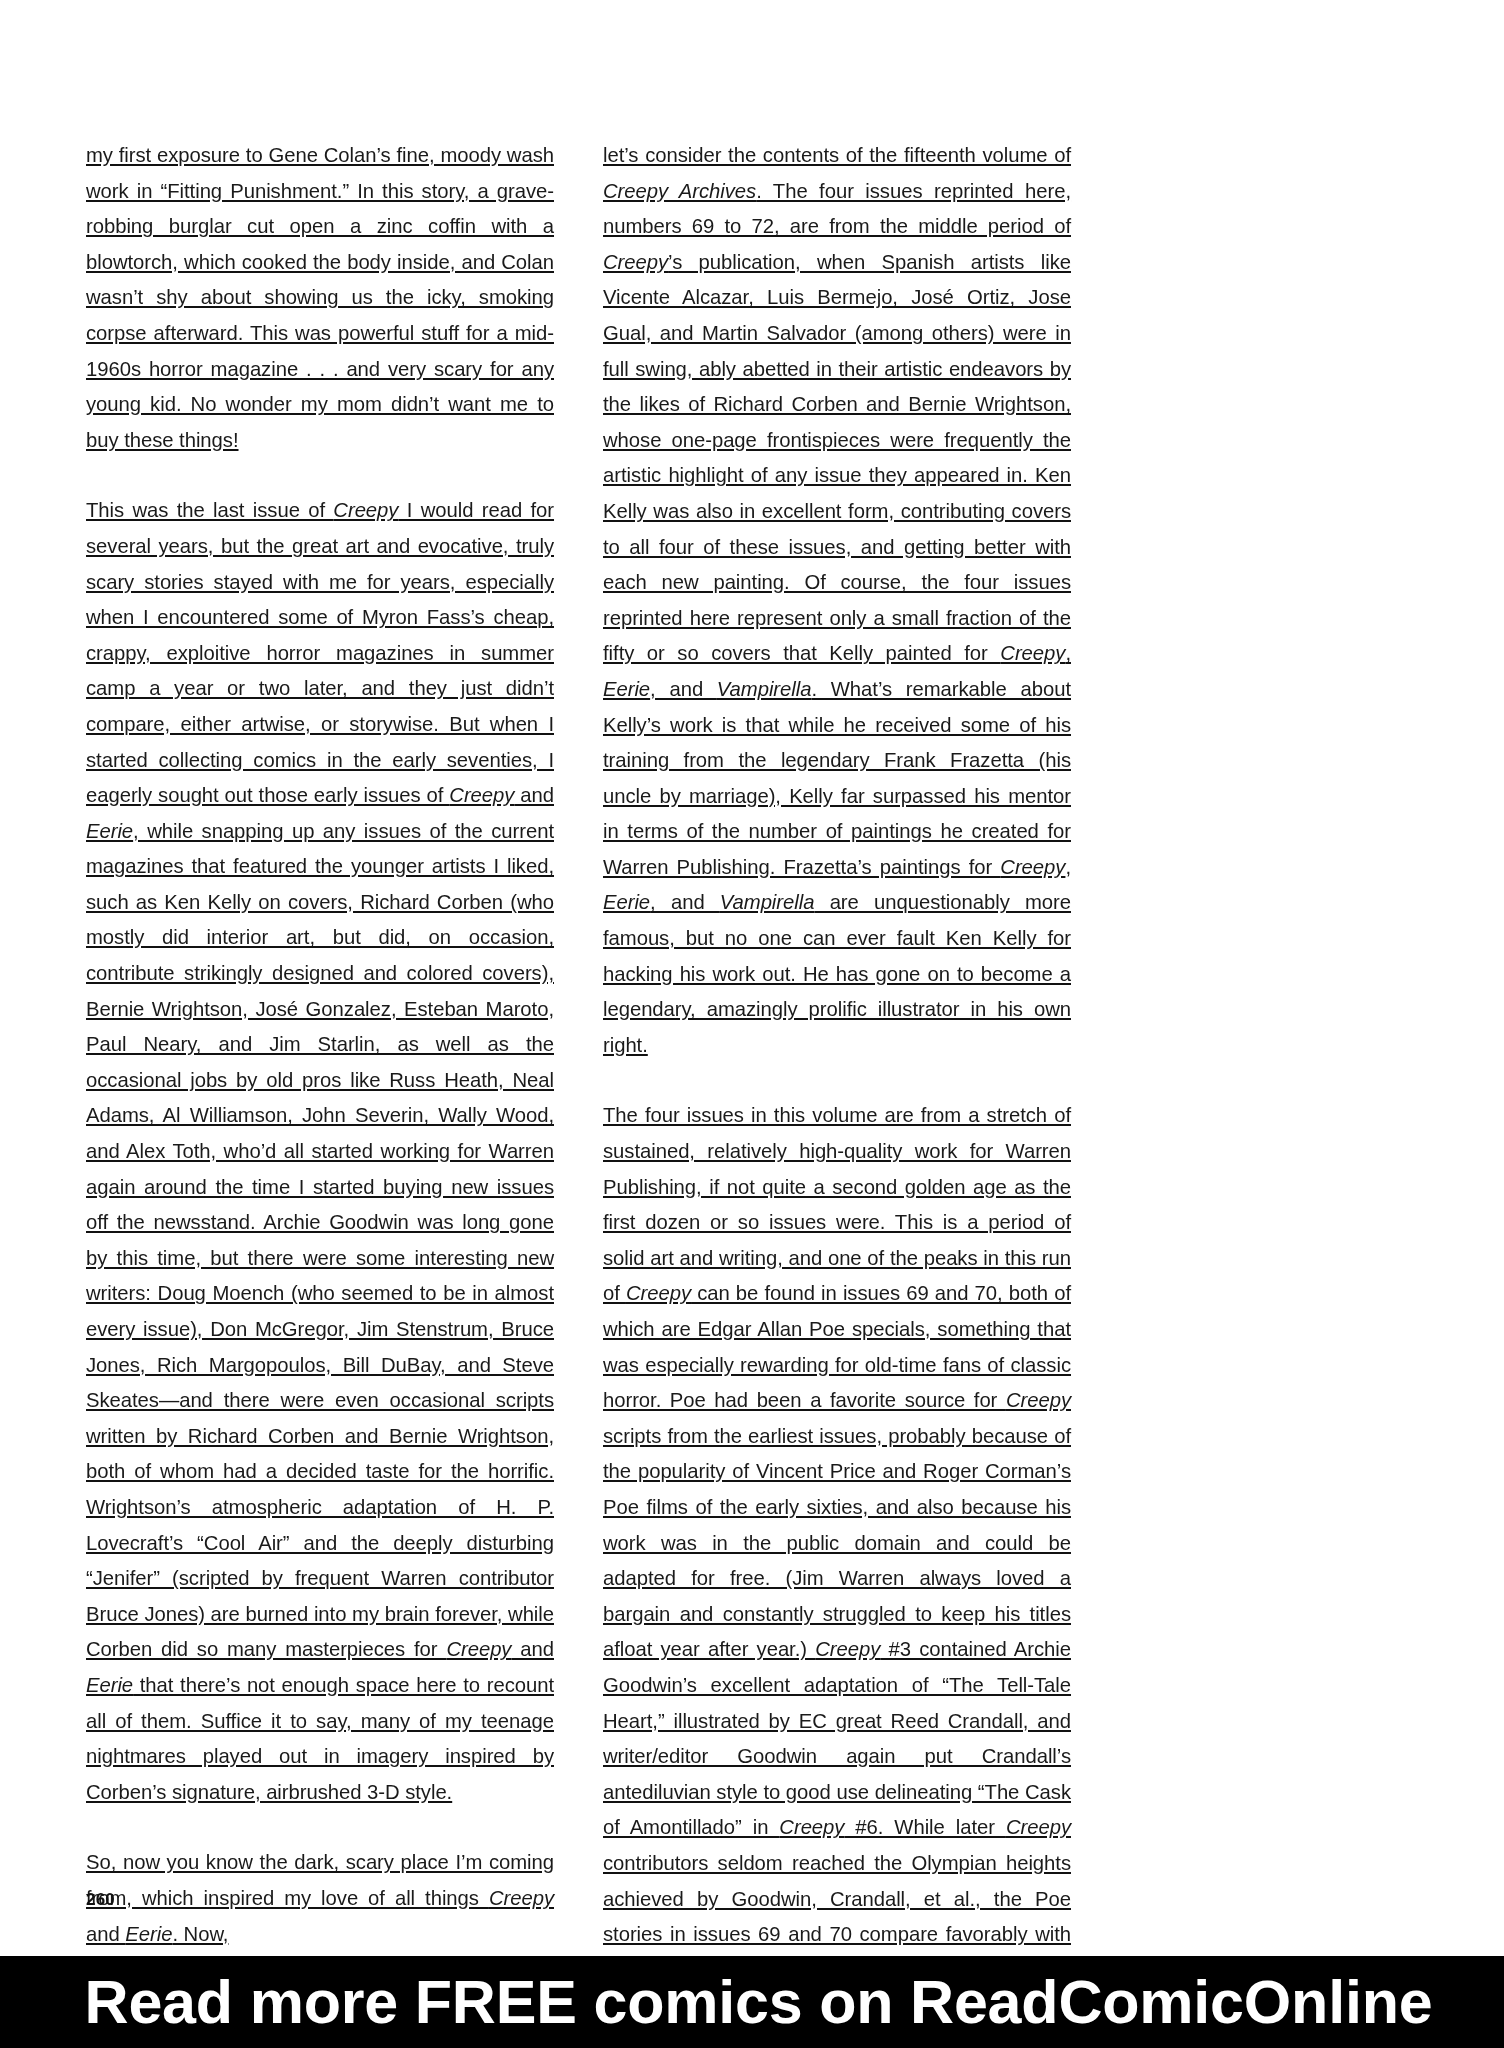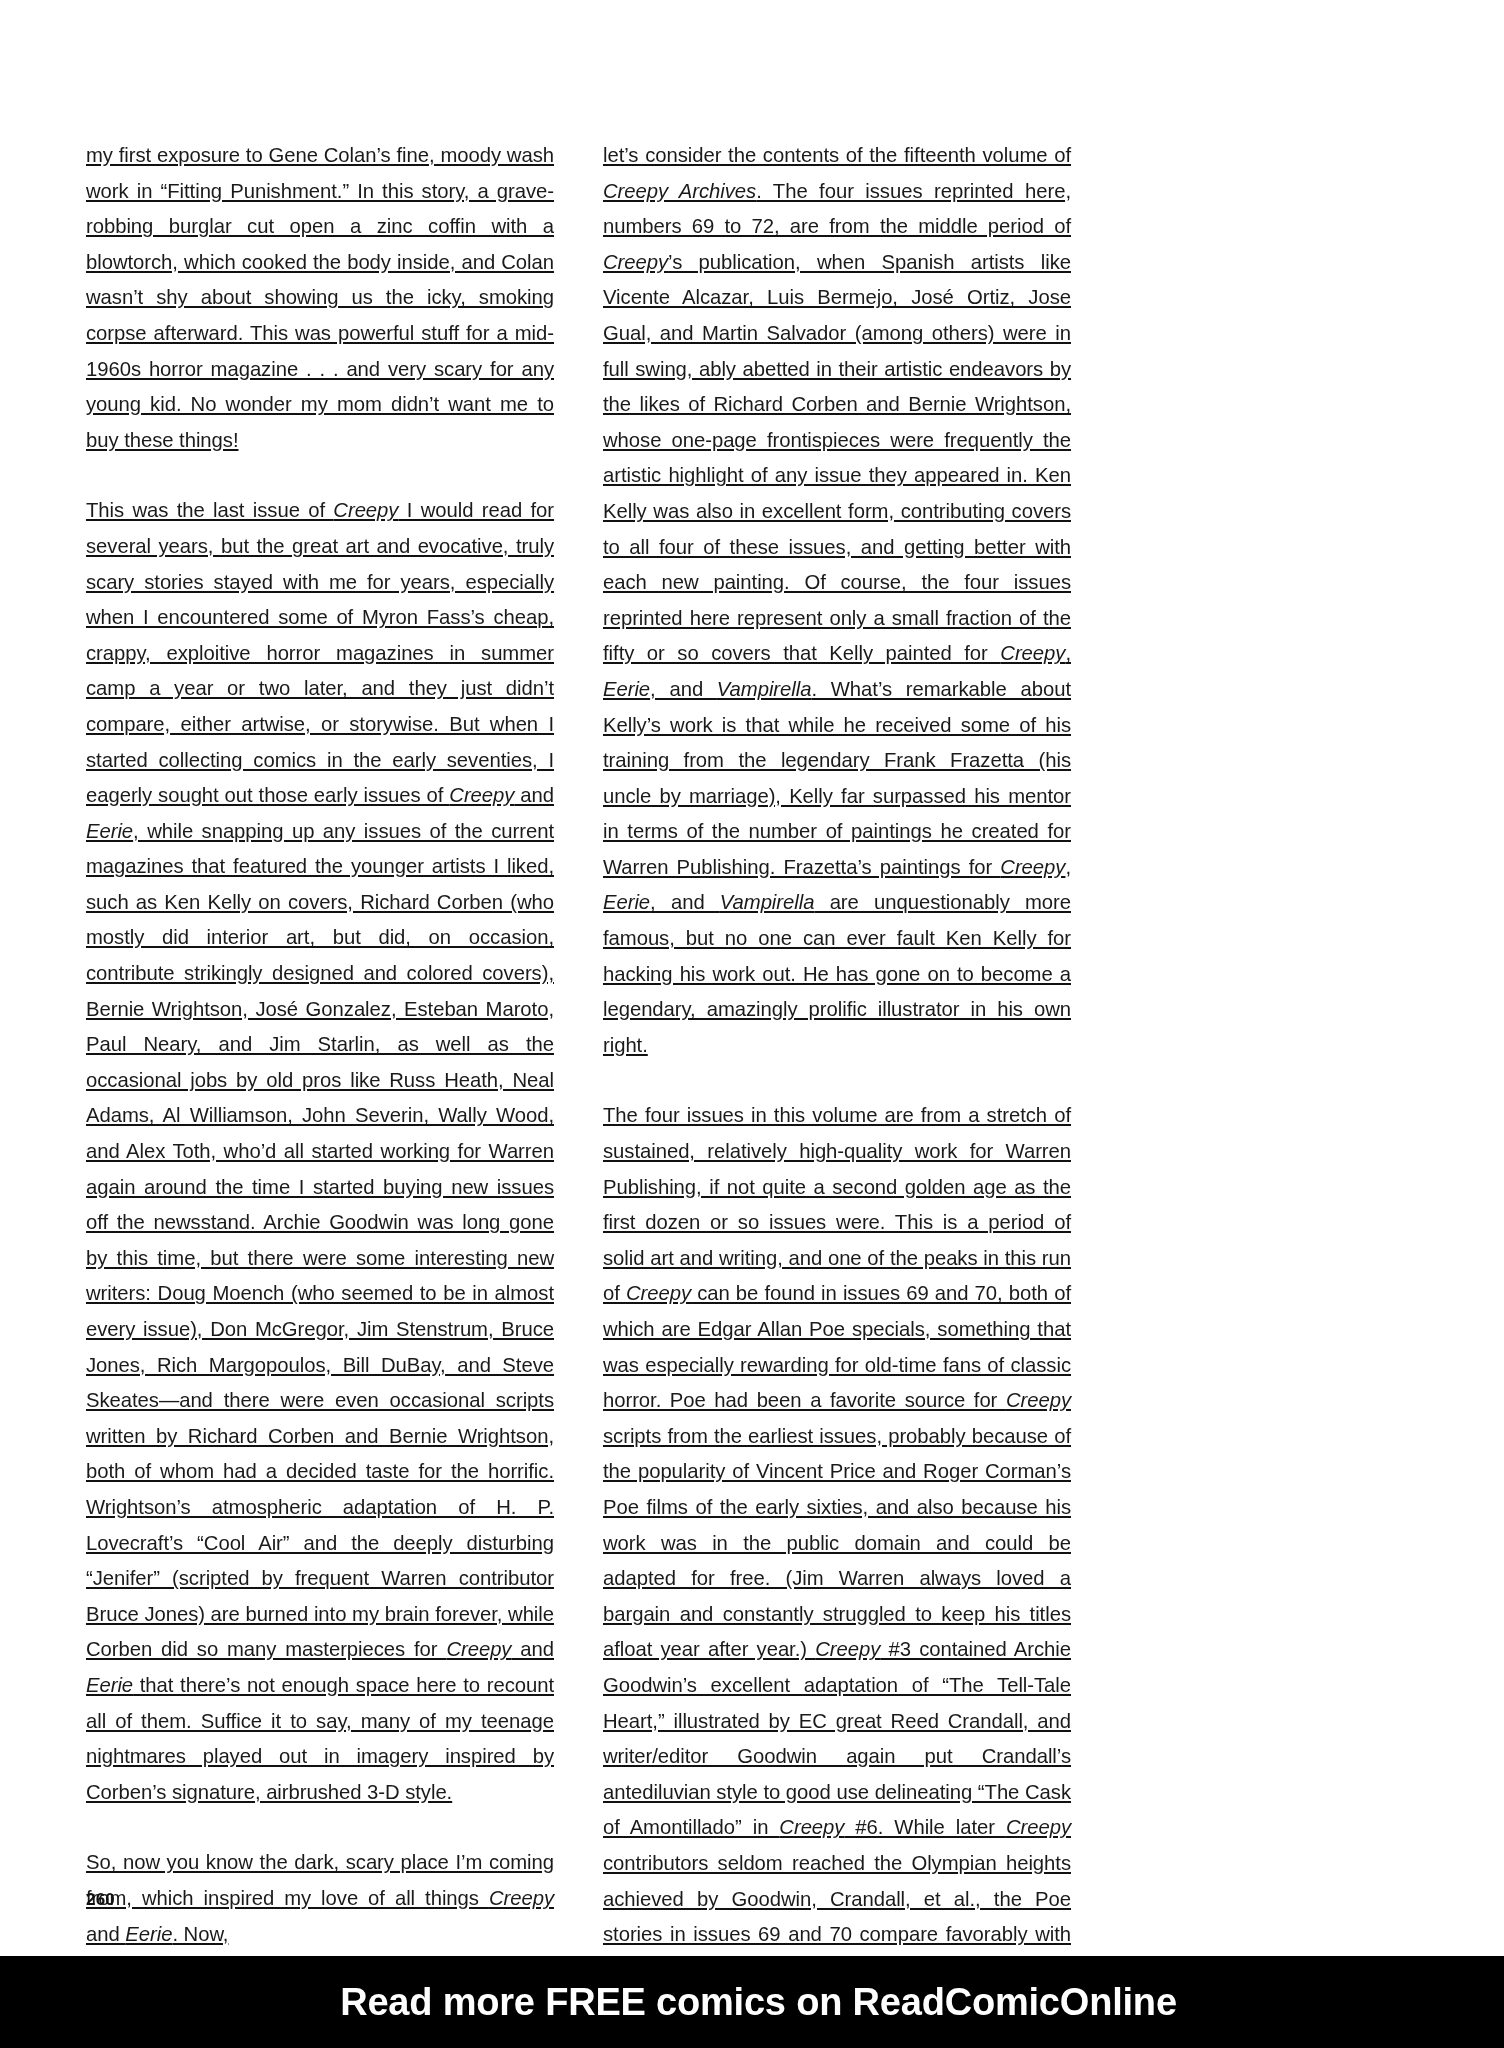--- a/index.html
+++ b/index.html
@@ -78,21 +78,21 @@
     background: #000000;
     display: flex;
     align-items: center;
     justify-content: center;
   }
 
   .banner-text {
     color: #ffffff;
     font-family: "Liberation Sans", sans-serif;
     font-weight: bold;
-    font-size: 38px;
+    font-size: 61px;
     letter-spacing: -0.2px;
     white-space: nowrap;
     margin-left: 13px;
   }
 </style>
 </head>
 <body style="background: rgb(255, 255, 255);">
 
 <div class="page">
 

